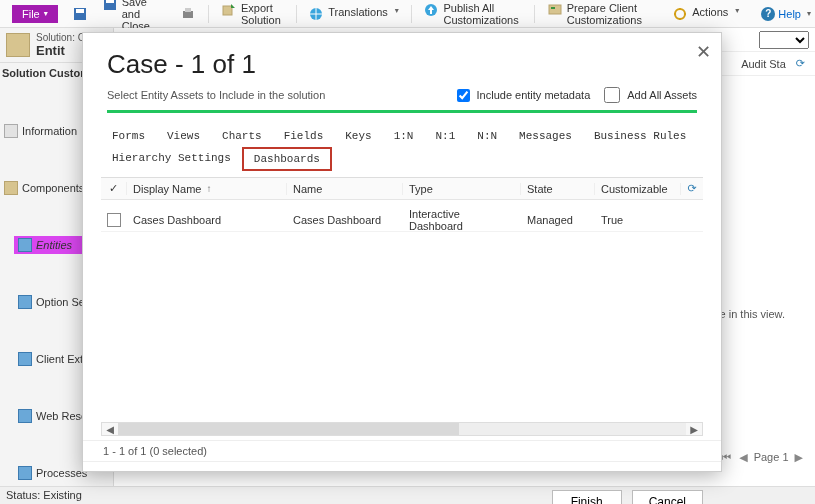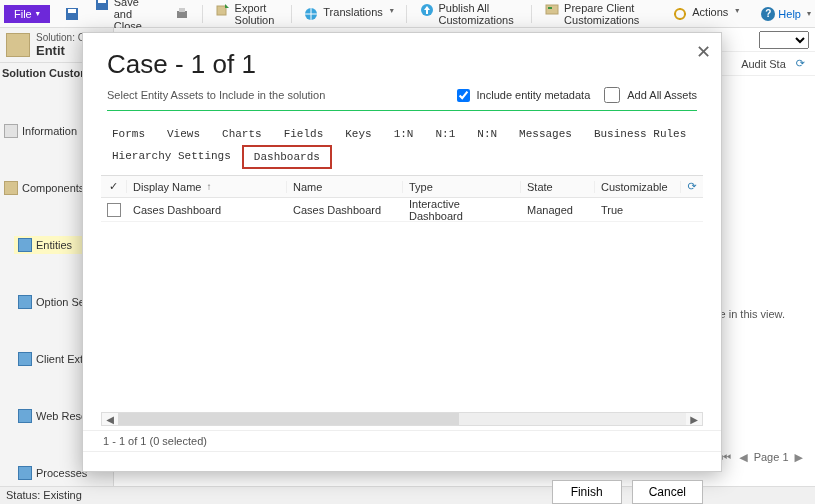--- a/index.html
+++ b/index.html
@@ -1,37 +1,37 @@
 <!DOCTYPE html>
 <html><head>
 <meta charset="utf-8">
 <style>
   * { box-sizing: border-box; font-family: "Segoe UI", Arial, sans-serif; }
   body { margin:0; width:815px; height:504px; background:#fff; overflow:hidden; font-size:11px; color:#333; position:relative; }
   .toolbar { height:28px; background:#fafafa; border-bottom:1px solid #ddd; display:flex; align-items:center; padding:0 4px; gap:2px; }
-  .file-tab { background:#6d28d9; color:#fff; padding:3px 10px; font-size:11px; margin-right:6px; display:flex; align-items:center; }
+  .file-tab { background:#a21caf; color:#fff; padding:3px 10px; font-size:11px; margin-right:6px; display:flex; align-items:center;margin-left:8px; }
   .file-tab::after { content:"▾"; font-size:8px; margin-left:4px; }
   .tb-btn { display:flex; align-items:flex-start; gap:4px; padding:10px 6px; color:#333; cursor:default; }
   .tb-btn .ic { width:16px; height:16px; display:inline-block; }
   .sep { width:1px; height:18px; background:#ddd; margin:0 4px; }
   .dd::after { content:"▾"; font-size:8px; color:#666; margin-left:3px; }
   .spacer { flex:1; }
   .help { color:#0066cc; display:flex; align-items:center; gap:3px;padding-left:12px; }
   .help::before { content:"?"; display:inline-block; width:14px;height:14px;border-radius:50%;background:#2a7ab0;color:#fff;text-align:center;font-size:10px;line-height:14px;font-weight:bold; }
 
   .main { display:flex; height:calc(100% - 28px - 18px); }
   .left { width:114px; background:#f4f4f4; border-right:1px solid #ddd; font-size:11px; }
   .sol-header { padding:4px 6px; display:flex; align-items:center; gap:6px; border-bottom:1px solid #ddd; }
   .sol-header .ic { width:24px; height:24px; background:#d7c48f; border:1px solid #b8a46f; display:inline-block; }
   .sol-title { font-size:10px; color:#555; }
   .sol-name { font-weight:bold; font-size:13px; }
   .left-head { font-size:11px; font-weight:bold; padding:4px 2px; color:#333; }
   .nav-item { display:flex; align-items:center; gap:4px; padding:2px 4px; cursor:default; white-space:nowrap; overflow:hidden;margin-top:39px; }
   .nav-item .ic { width:14px;height:14px;flex-shrink:0;display:inline-block;background:#6aa8d8;border:1px solid #3d7bb0; }
-  .nav-item.sel { background:#fef9c3; }
+  .nav-item.sel { background:#d946ef;font-style:italic; }
   .nav-sub { padding-left:14px; }
   .nav-item.info .ic{background:#e2e2e2;border-color:#aaa;}
   .nav-item.comp .ic{background:#d7c48f;border-color:#b8a46f;}
 
   .right { flex:1; position:relative; background:#fff; }
   .bread-row { height:24px; border-bottom:1px solid #eee; display:flex; align-items:center; padding:0 6px; gap:6px; }
   .bread-row select { font-size:11px; height:18px; min-width:50px; }
   .right-toolrow { height:24px; border-bottom:1px solid #eee; display:flex; align-items:center; justify-content:flex-end; padding:0 10px; gap:10px; font-size:11px; color:#444; }
   .hint { color:#555; position:absolute; right:30px; top:280px; font-size:11px; }
   .pager-row { position:absolute; bottom:20px; left:120px; right:10px; height:18px; display:flex; align-items:center; font-size:11px; color:#666; }
@@ -39,42 +39,42 @@
   .pager-ctrl { display:flex; align-items:center; gap:4px; }
   .pg-btn { color:#888; padding:0 2px; }
 
   .statusbar { position:absolute; bottom:0; left:0; right:0; height:18px; background:#f0f0f0; border-top:1px solid #ddd; font-size:11px; padding:2px 6px; color:#333; }
 
   
   .modal { position:absolute; left:82px; top:32px; width:640px; height:440px; background:#fff; box-shadow:0 4px 20px rgba(0,0,0,.3); border:1px solid #ccc; display:flex; flex-direction:column; }
   .m-close { position:absolute; right:10px; top:8px; font-size:18px; color:#666; cursor:pointer; }
   .m-head { padding:16px 24px 6px; }
   .m-title { font-size:26px; font-weight:300; color:#222; }
-  .m-sub-row { display:flex; align-items:center; border-bottom:1px solid #22c55e; padding-bottom:4px; margin-top:4px; }
+  .m-sub-row { display:flex; align-items:center; border-bottom:3px solid #22c55e; padding-bottom:4px; margin-top:4px; }
   .m-sub { font-size:11px; color:#555; flex:1; }
   .chk { display:flex; align-items:center; gap:4px; font-size:11px; color:#333; margin-left:10px; }
   .chk input { width:13px; height:13px; }
   .chk.big input { width:16px;height:16px; }
 
   .tabs { display:flex; flex-wrap:wrap; padding:6px 18px 0; gap:0; font-size:11px; }
   .tab { padding:4px 10px; border:1px solid transparent; color:#333; cursor:default;font-family:Liberation Mono, monospace; }
   .tab.active { border:2px solid #c0392b; font-weight:normal; }
   .grid-wrap { margin:6px 18px 0; border-top:1px solid #ddd; }
   .grid-head { display:flex; align-items:center; background:#fafafa; border-bottom:1px solid #e5e5e5; height:22px; font-size:11px; color:#333; }
   .gh { padding:0 6px; border-right:1px solid #eee; display:flex; align-items:center; gap:3px; }
   .gh.chk-col{width:26px;justify-content:center;}
   .gh.dn{flex:0 0 160px;} .gh.nm{flex:0 0 116px;} .gh.tp{flex:0 0 118px;} .gh.st{flex:0 0 74px;} .gh.cz{flex:1;}
   .sort::after{content:"↑";font-size:10px;color:#666;margin-left:2px;}
   .refresh{width:22px;text-align:center;color:#2a7ab0;}
   .grid-row { display:flex; align-items:center; height:24px; font-size:11px; border-bottom:1px solid #f2f2f2; }
   .gc{padding:0 6px;}
   .gc.chk-col{width:26px;display:flex;justify-content:center;}
   .gc.dn{flex:0 0 160px;display:flex;align-items:center;gap:6px;} .gc.nm{flex:0 0 116px;} .gc.tp{flex:0 0 118px;} .gc.st{flex:0 0 74px;} .gc.cz{flex:1;}
   .row-ic{width:14px;height:14px;border:1px solid #888;display:inline-block;background:linear-gradient(#fff,#fff) padding-box;}
-  .grid-body { height:210px; }
+  .grid-body { height:210px;margin-top:8px; }
   .hscroll { margin:4px 18px 0; height:16px; display:flex; align-items:center; border:1px solid #ddd; background:#f7f7f7; }
   .hscroll .arrow{width:16px;text-align:center;color:#666;font-size:10px;}
   .hscroll .track{flex:1;height:12px;background:#eee;position:relative;}
   .hscroll .thumb{position:absolute;left:0;top:0;height:12px;width:60%;background:#d9d9d9;}
   .m-status { padding:4px 20px; font-size:11px; color:#555; border-top:1px solid #eee; margin-top:4px; }
   .m-foot { margin-top:auto; padding:28px 18px 14px; display:flex; justify-content:flex-end; gap:10px; border-top:1px solid #eee; }
   .btn { min-width:70px; padding:4px 16px; border:1px solid #bbb; background:#fff; font-size:12px; cursor:pointer; }
 
   svg{display:block}
 </style>

